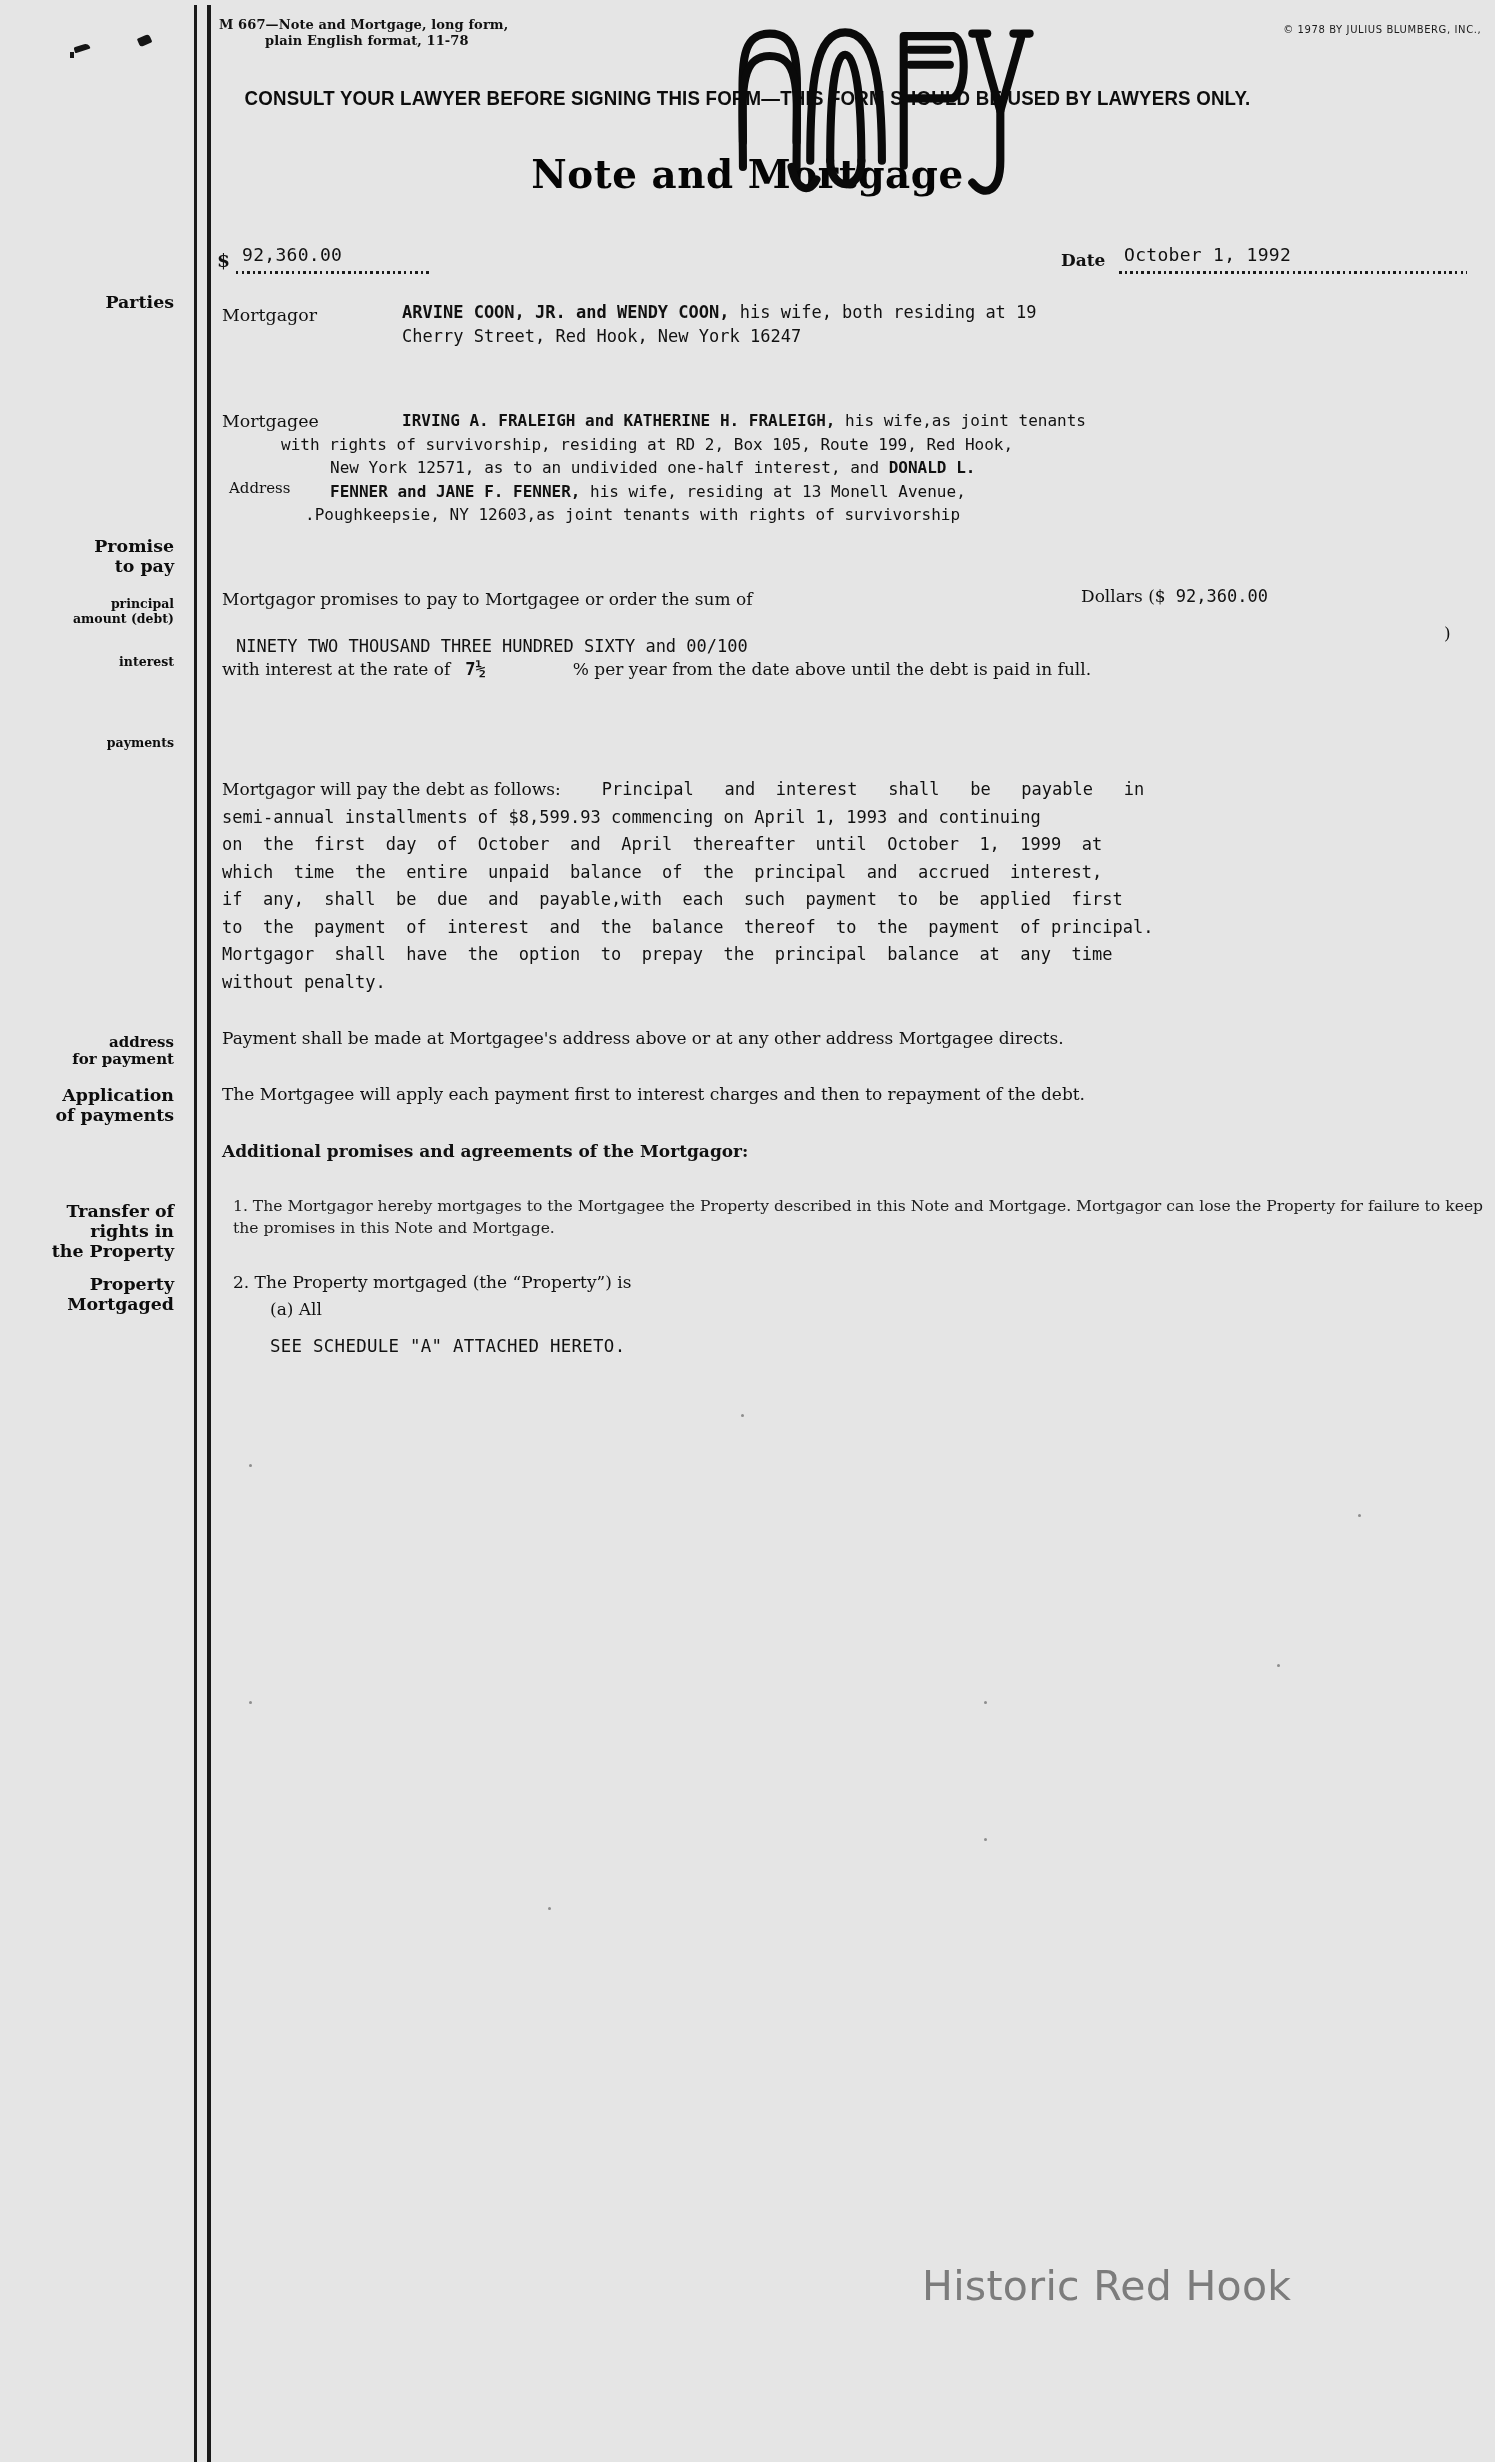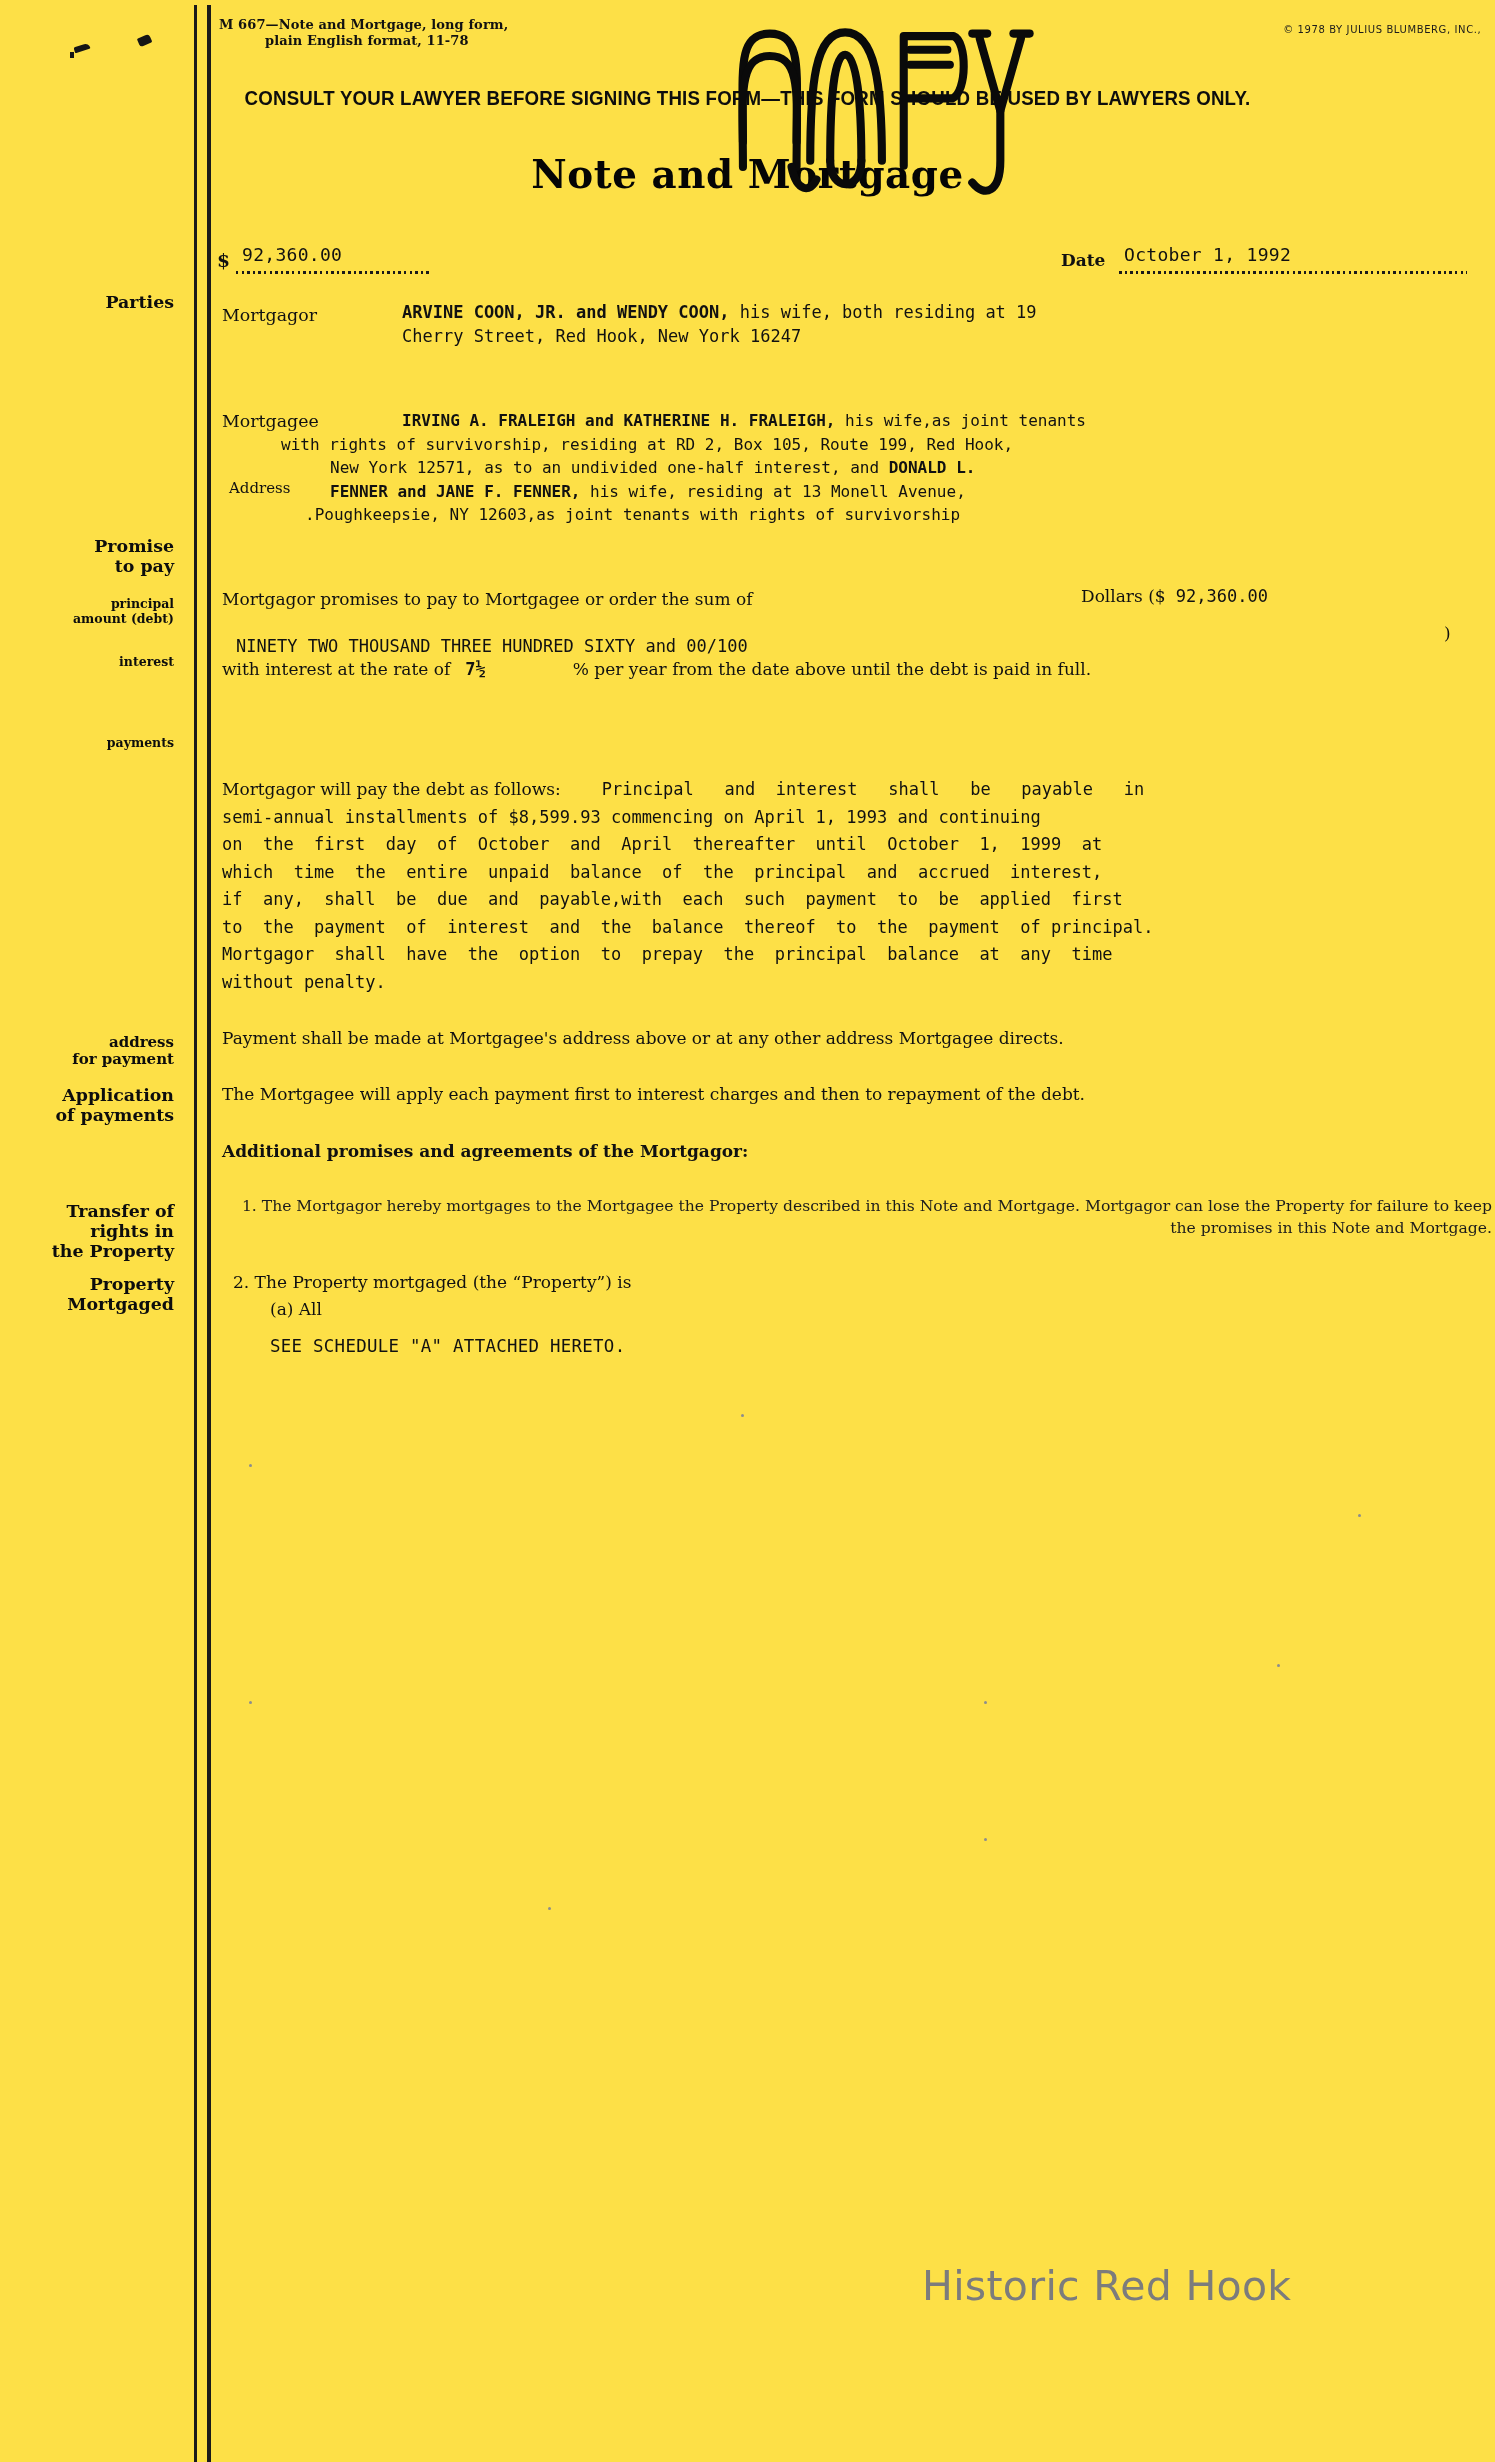--- a/index.html
+++ b/index.html
@@ -7,21 +7,21 @@
     padding: 0;
     background: #ffffff;
   }
   body {
     font-family: "Liberation Serif", serif;
   }
   .page {
     position: relative;
     width: 1495px;
     height: 2462px;
-    background: #fde047;
+    background: #e5e5e5;
     overflow: hidden;
   }
 
   
   .vrule {
     position: absolute;
     background: #1a1a1a;
   }
   .vrule-outer { left: 194px; top: 5px; width: 3.1px; height: 2457px; }
   .vrule-inner { left: 207px; top: 5px; width: 3.7px; height: 2457px; }
@@ -206,21 +206,21 @@
     line-height: 1.62; white-space: pre; display:block;
   }
   .pay-first { display:inline; }
 
   .para-serif {
     position: absolute; left: 222px; width: 1271px;
     font-family:"DejaVu Serif", serif; font-size: 17px; color:#111; line-height: 1.35;
   }
   .para-bold { font-weight: 700; }
   .para-small {
-    font-family:"DejaVu Serif", serif; font-size: 15.6px; color:#1c1c1c; line-height: 1.38; text-align: right;
+    font-family:"DejaVu Serif", serif; font-size: 15.6px; color:#1c1c1c; line-height: 1.38;
   }
 
   .sched {
     position: absolute; left: 270px; top: 1336px;
     font-family:"DejaVu Sans Mono", monospace; font-size: 17.4px; color:#111; letter-spacing: 0.3px;
   }
 
   
   .watermark {
     position: absolute;

